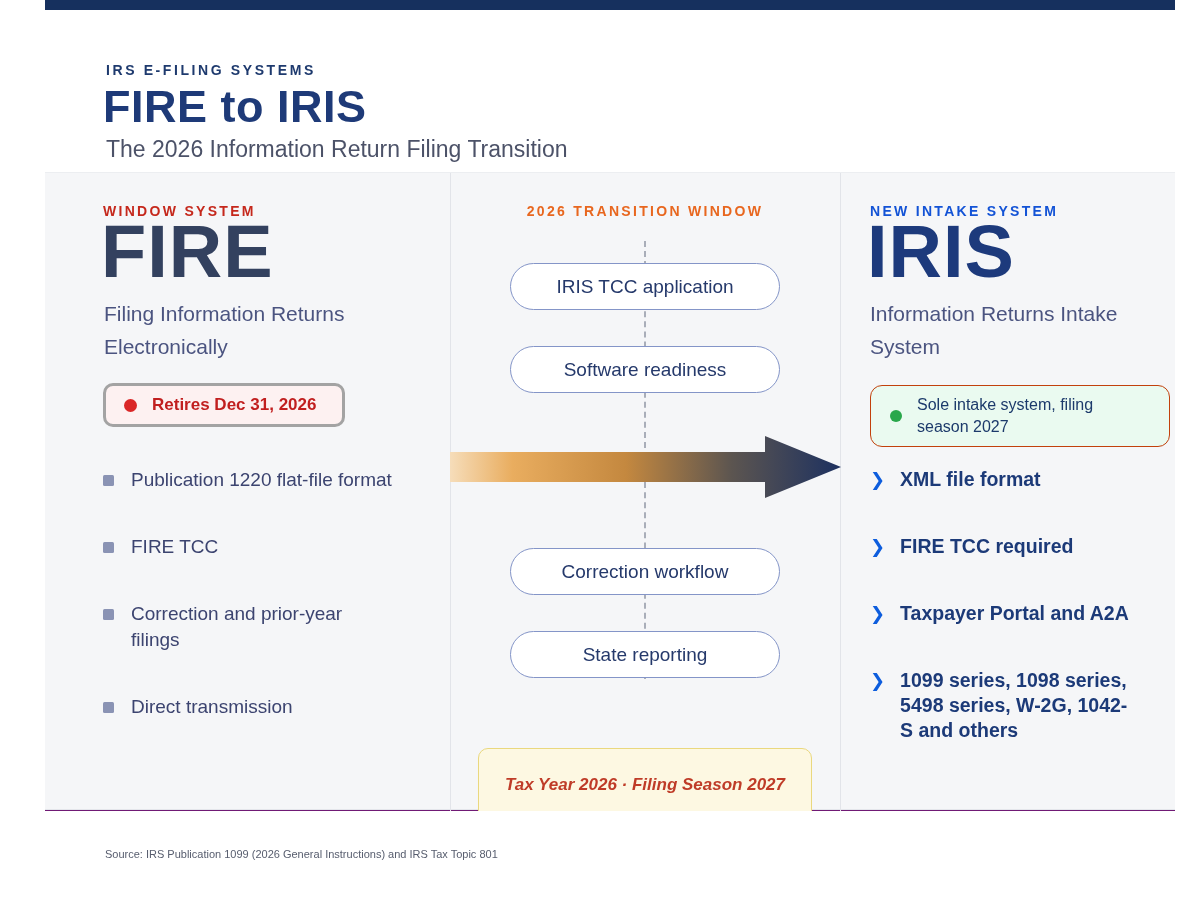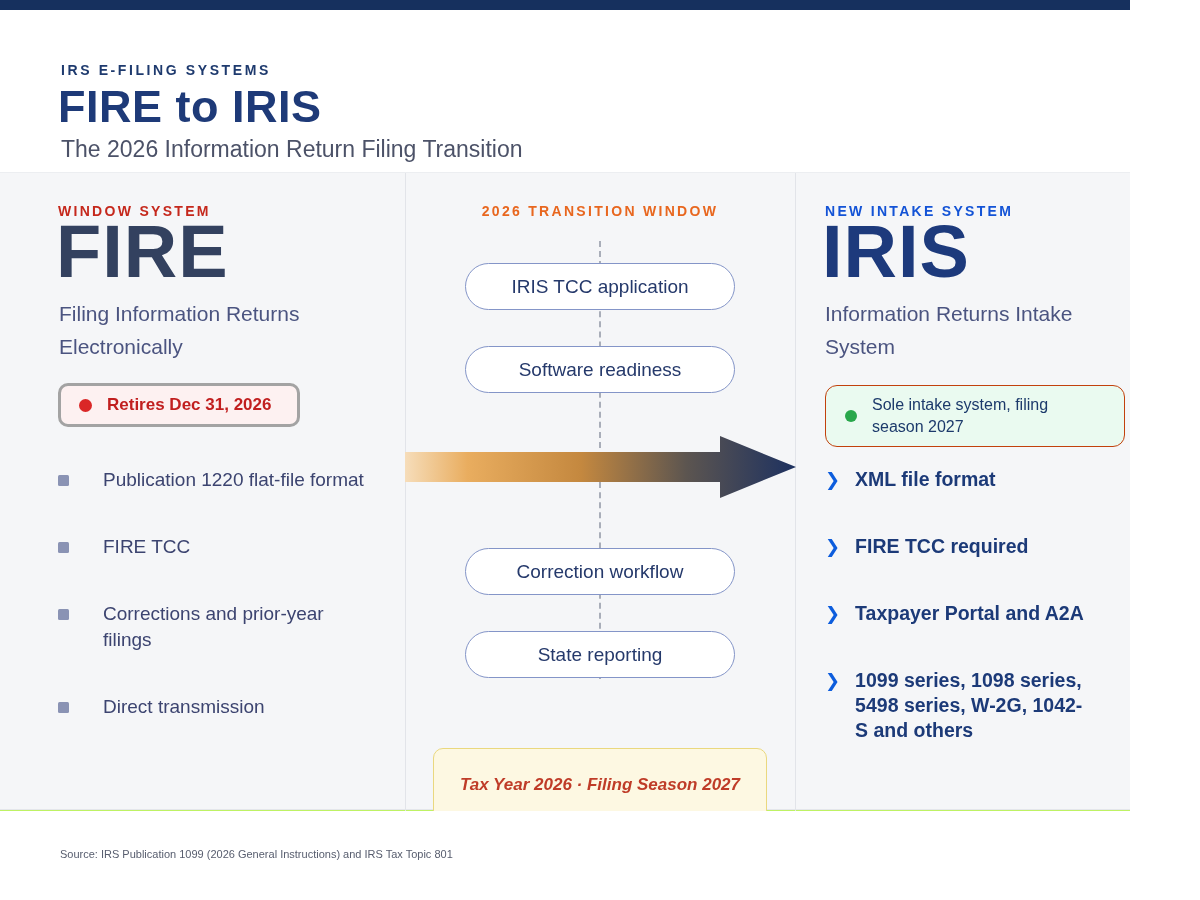--- a/index.html
+++ b/index.html
@@ -1,17 +1,17 @@
 <!DOCTYPE html>
 <html><head>
 <meta charset="utf-8">
 <style>
   * { margin:0; padding:0; box-sizing:border-box; }
   html,body { width:1200px; height:900px; background:#ffffff; font-family:"Liberation Sans","DejaVu Sans",sans-serif; }
-  .stage { position:relative; width:1130px; height:900px; overflow:hidden; background:#bef264; }
+  .stage { position:relative; width:1130px; height:900px; overflow:hidden; background:#701a75;margin-left:45px; }
 
   .topbar { position:absolute; top:0; left:0; width:1200px; height:10px; background:#16305e; }
 
   
   .header { position:absolute; top:10px; left:0; width:1200px; height:162px; background:#ffffff; }
   .eyebrow { position:absolute; left:61px; top:52px; font-size:14px; font-weight:700; letter-spacing:2.6px; color:#1e3a6e; }
   .page-title { position:absolute; left:58px; top:71px; font-size:45px; font-weight:800; color:#1e3a78; letter-spacing:0.5px; }
   .page-subtitle { position:absolute; left:61px; top:126px; font-size:23px; color:#4c5268; }
 
   
@@ -43,21 +43,21 @@
     padding:8px 14px 8px 19px; background:#eafaf0; border:1px solid #c2410c; border-radius:12px; }
   .live-badge .dot { width:12px; height:12px; border-radius:50%; background:#29a74b; flex:none; }
   .live-badge .txt { font-size:16px; line-height:22px; color:#1c3a6b; max-width:180px; }
 
   .season-badge { position:absolute; left:50%; transform:translateX(-50%); top:575px; display:flex; align-items:center;
     padding:26px 26px; background:#fdf8e2; border:1px solid #ead87e; border-radius:10px;font-style:italic; }
   .season-badge .txt { font-size:17px; font-weight:600; color:#bf3c28; white-space:nowrap; }
 
   
   .bullet-list { position:absolute; left:58px; top:294px; width:320px; }
-  .bullet-item { display:flex; align-items:flex-start; gap:34px; margin-bottom:41px; }
+  .bullet-item { display:flex; align-items:flex-start; gap:17px; margin-bottom:41px; }
   .sq { width:11px; height:11px; margin-top:8px; background:#8a93b4; border-radius:1.5px; flex:none; }
   .bullet-item .txt { font-size:19px; line-height:26px; color:#3c4470; max-width:275px; }
 
   
   .timeline { position:absolute; left:599px; top:68px; height:438px; width:0; border-left:2px dashed #a9aeb9; }
   .pill { position:absolute; left:465px; width:270px; height:47px; background:#ffffff; border:1.5px solid #8495c8;
     border-radius:24px; display:flex; align-items:center; justify-content:center; }
   .pill .txt { font-size:19px; color:#25396b; }
   .pill.p1 { top:90px; } .pill.p2 { top:173px; } .pill.p3 { top:375px; } .pill.p4 { top:458px; }
   .arrow-wrap { position:absolute; left:405px; top:261px; width:391px; height:66px; }
@@ -105,21 +105,21 @@
       <div class="bullet-item">
         <span class="sq"></span>
         <span class="txt">Publication 1220 flat-file format</span>
       </div>
       <div class="bullet-item">
         <span class="sq"></span>
         <span class="txt">FIRE TCC</span>
       </div>
       <div class="bullet-item">
         <span class="sq"></span>
-        <span class="txt" style="max-width:255px;">Corrections and prior-year filings</span>
+        <span class="txt" style="max-width:255px;">Correction and prior-year filings</span>
       </div>
       <div class="bullet-item">
         <span class="sq"></span>
         <span class="txt">Direct transmission</span>
       </div>
     </div>
 
     <div class="col-label transition-label">2026 TRANSITION WINDOW</div>
     <div class="timeline"></div>
 

